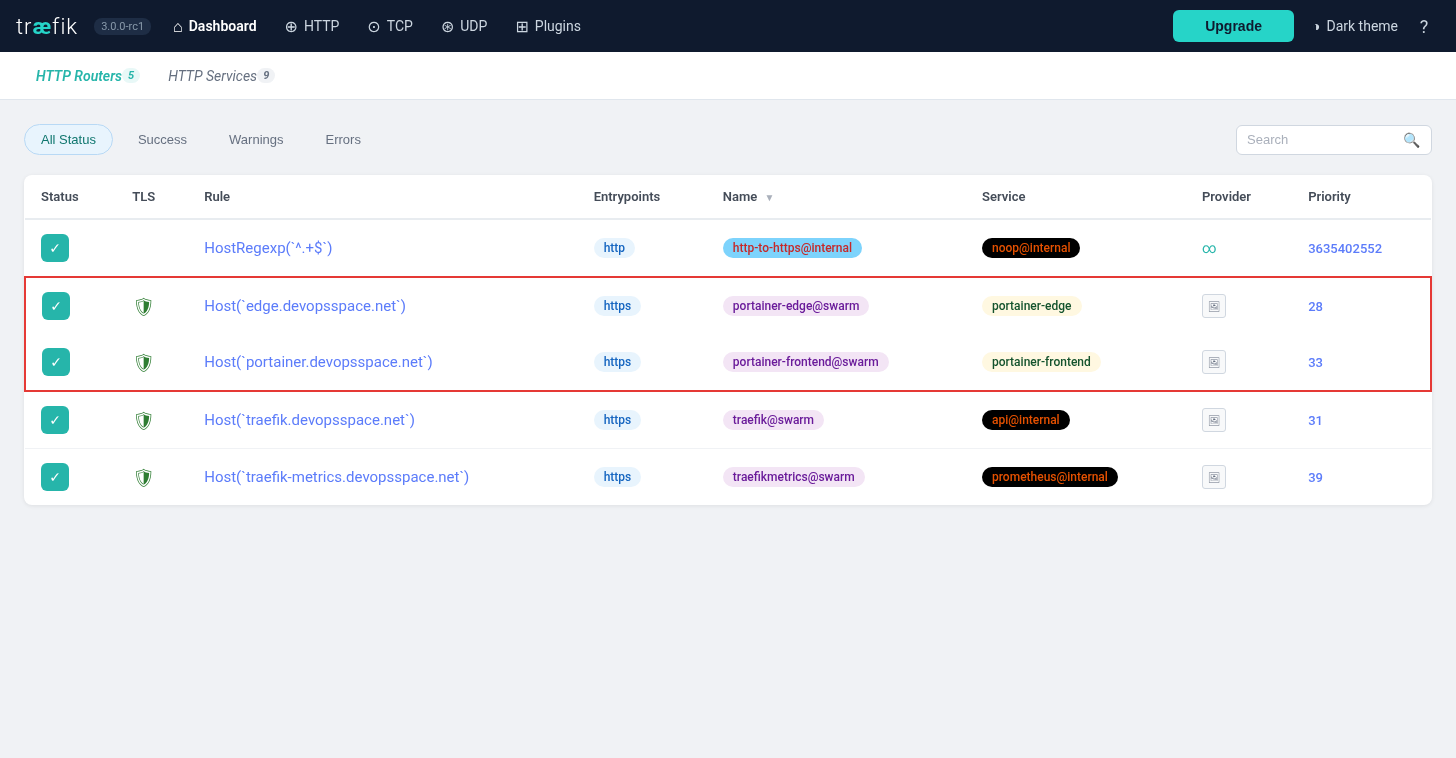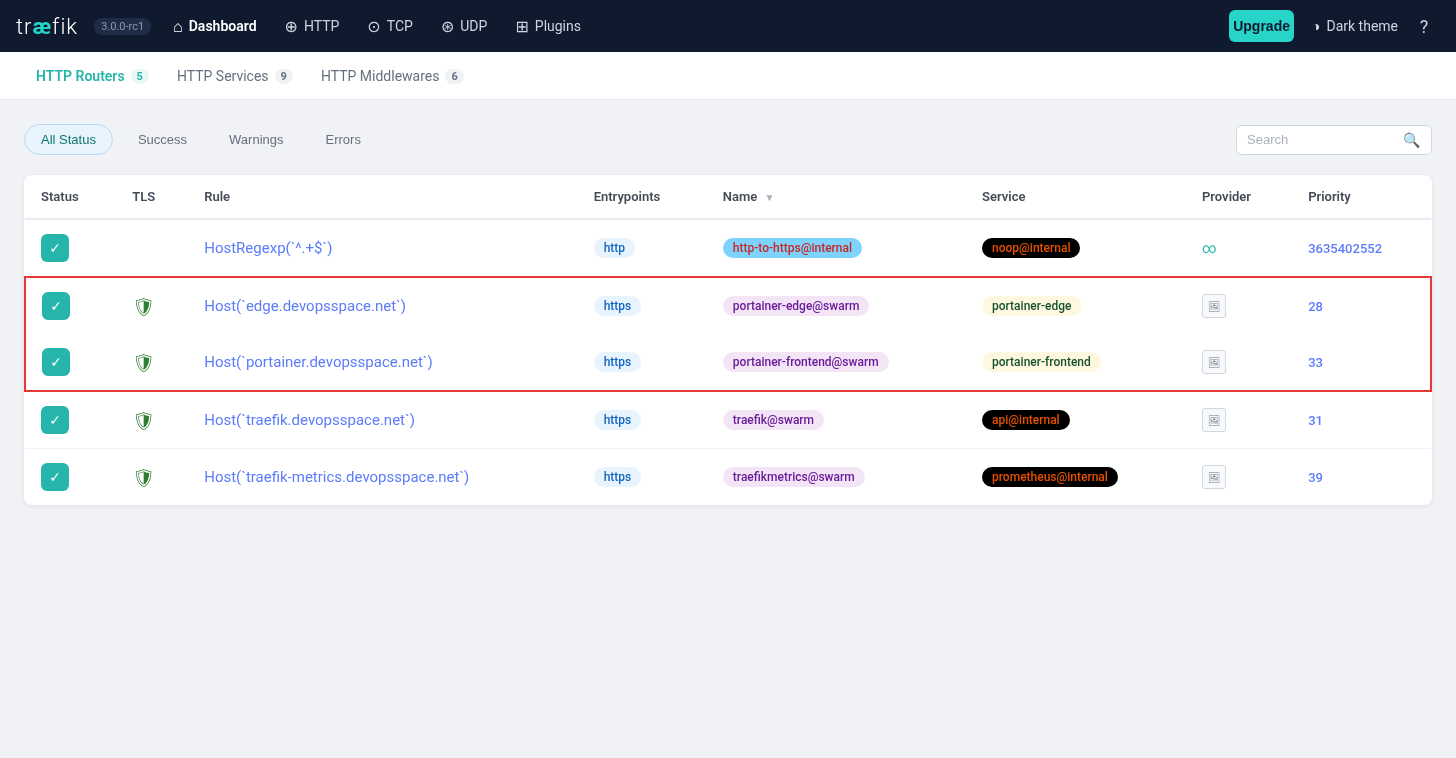--- a/index.html
+++ b/index.html
@@ -49,21 +49,21 @@
       color: white;
       font-weight: 600;
     }
     .nav-item .nav-icon { font-size: 16px; }
     .nav-spacer { flex: 1; }
     .upgrade-btn {
       background: #26d4c8;
       color: #0f1a2e;
       font-weight: 700;
       font-size: 14px;
-      padding: 8px 4px;
+      padding: 8px 32px;
       border-radius: 6px;
       border: none;
       cursor: pointer;
       margin-right: 8px;
     }
     .dark-theme-btn {
       display: flex;
       align-items: center;
       gap: 6px;
       color: #ccd6e0;
@@ -90,28 +90,28 @@
       background: white;
       border-bottom: 1px solid #e0e6ed;
       display: flex;
       align-items: center;
       padding: 0 24px;
       height: 48px;
       gap: 4px;
     }
     .subnav-item {
       display: flex;
-      align-items: flex-end;
-      gap: 6px;
+      align-items: flex-start;
       font-size: 14px;
       padding: 6px 12px;
       border-radius: 6px;
       cursor: pointer;
       color: #667080;
       text-decoration: none;
+      font-style: italic;
     }
     .subnav-item.active {
       color: #26b5aa;
       font-weight: 600;
     }
     .subnav-badge {
       background: #e8f8f7;
       color: #26b5aa;
       font-size: 11px;
       font-weight: 700;
@@ -311,24 +311,20 @@
 </nav>
 
 <nav class="subnav">
   <div class="subnav-item active">
     <span>HTTP Routers</span>
     <span class="subnav-badge">5</span>
   </div>
   <div class="subnav-item">
     <span>HTTP Services</span>
     <span class="subnav-badge">9</span>
-  </div>
-  <div class="subnav-item">
-    <span>HTTP Middlewares</span>
-    <span class="subnav-badge">6</span>
   </div>
 </nav>
 
 <div class="main">
 
   <div class="filter-bar">
     <button class="filter-btn active">All Status</button>
     <button class="filter-btn">Success</button>
     <button class="filter-btn">Warnings</button>
     <button class="filter-btn">Errors</button>

